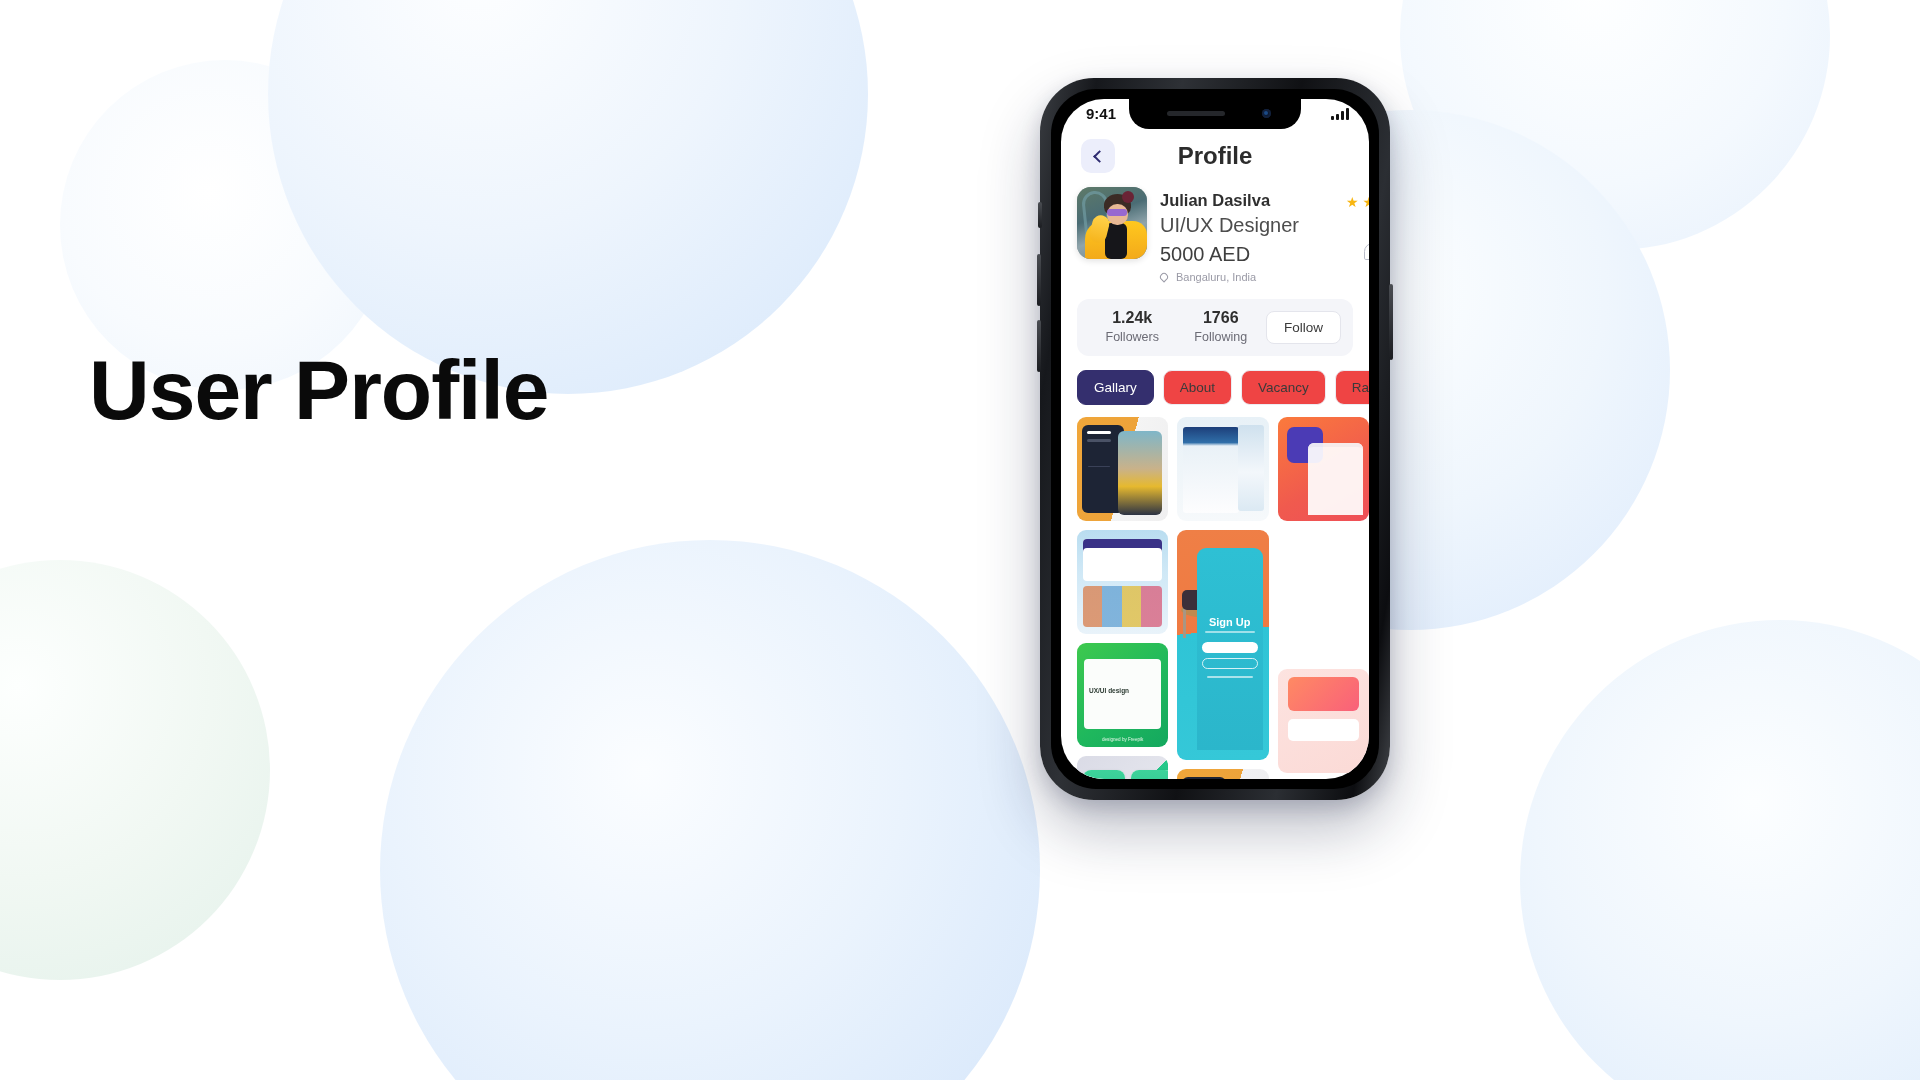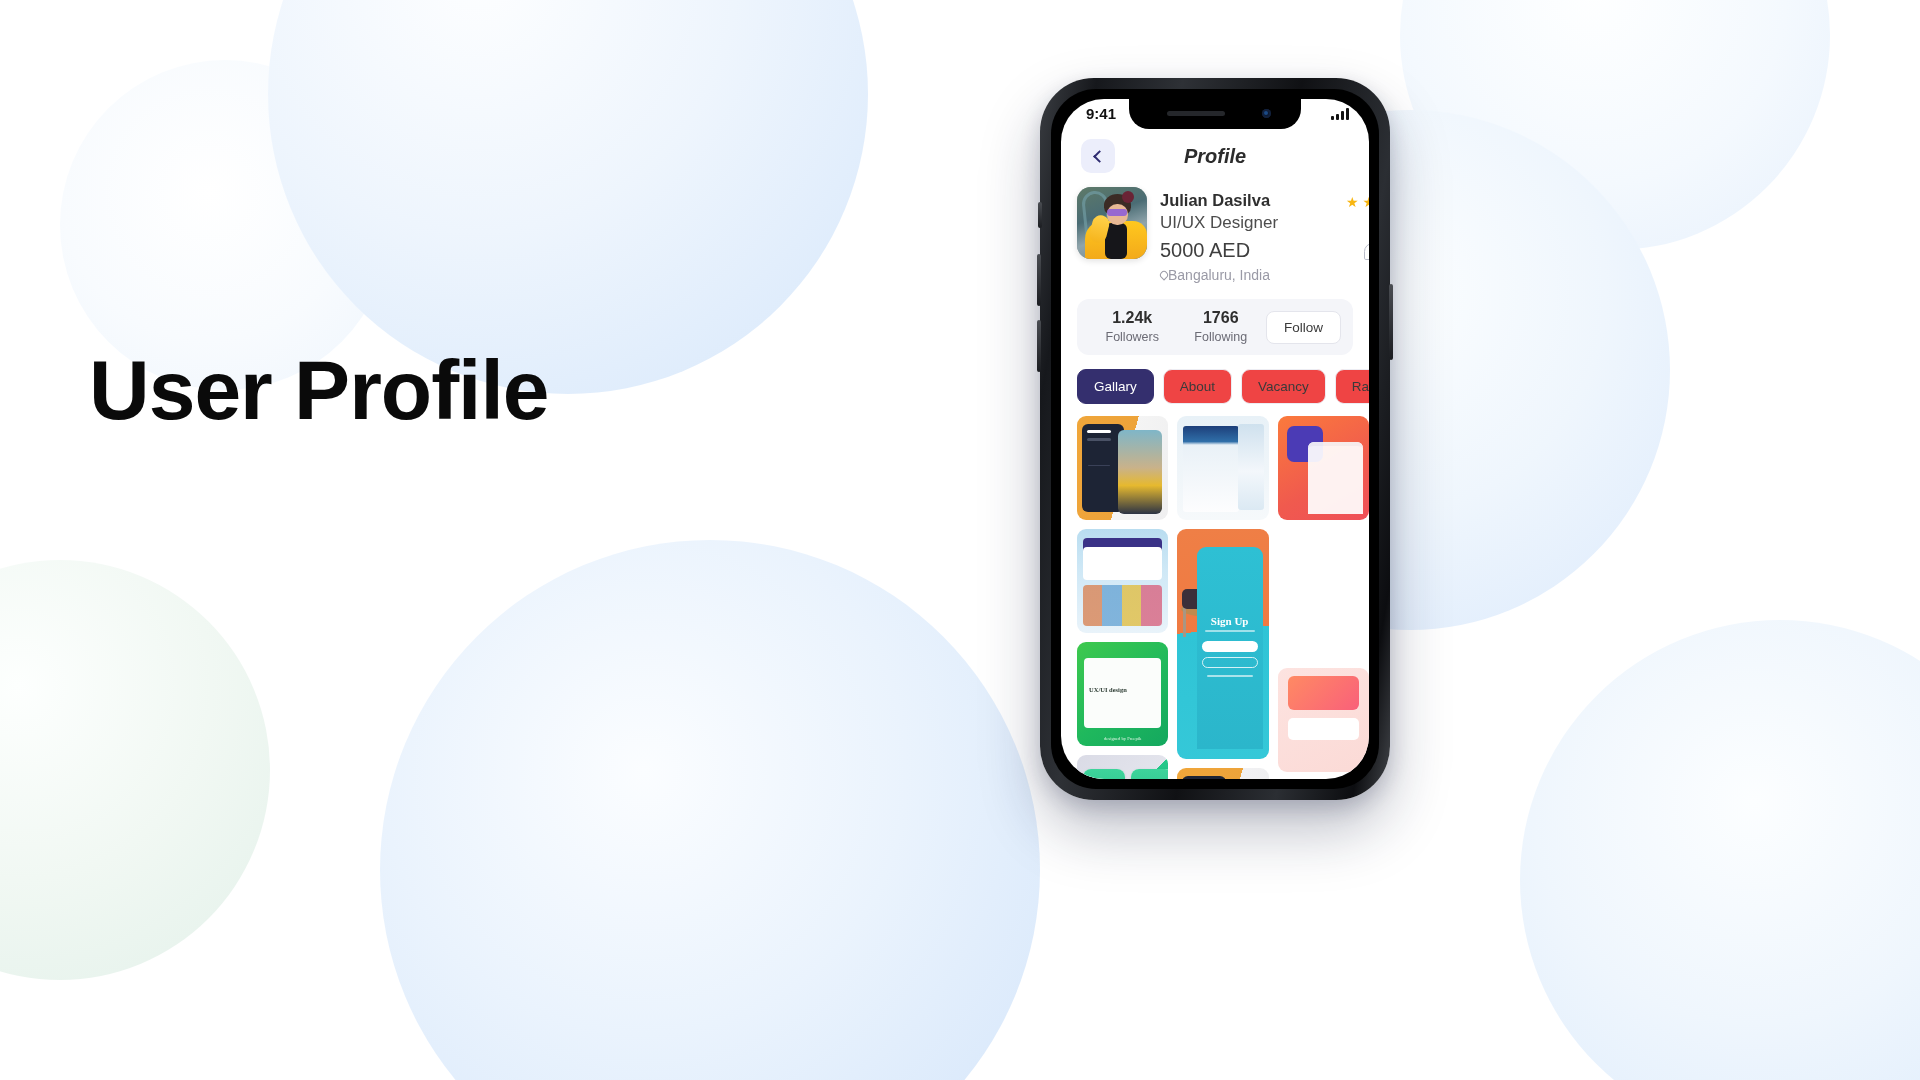--- a/index.html
+++ b/index.html
@@ -87,21 +87,21 @@
 
   
   .navbar { position:relative; height:54px; display:flex; align-items:center; padding:0 20px; }
   .back-btn {
     width:34px; height:34px; border-radius:10px; background:#eceefb;
     display:flex; align-items:center; justify-content:center; cursor:pointer; border:none;
   }
   .chev { width:9px; height:9px; border-left:2.6px solid #2e2b70; border-bottom:2.6px solid #2e2b70;
     transform:rotate(45deg); margin-left:3px; }
   .nav-title { position:absolute; left:0; right:0; text-align:center;
-    font-size:20px; font-weight:bold; color:#2c2c2c; pointer-events:none;font-style:italic; }
+    font-size:24px; font-weight:bold; color:#2c2c2c; pointer-events:none; }
 
   
   .profile-row { display:flex; padding:4px 16px 0 16px; position:relative; }
   .avatar {
     width:70px; height:72px; border-radius:14px; flex:none; overflow:hidden;
     background:#7b8c8f; position:relative;
     box-shadow:0 2px 6px rgba(0,0,0,.12);
   }
   .av-bg { position:absolute; inset:0;
     background:linear-gradient(160deg,#5e7a68 0%,#4a6c74 38%,#8fa4ab 62%,#6b7f86 100%); }
@@ -114,23 +114,23 @@
   .av-glass{ position:absolute; left:30px; top:22px; width:20px; height:7px; border-radius:3px;
     background:#8e5fd6; opacity:.9; }
   .av-jacket { position:absolute; left:8px; top:34px; width:62px; height:40px;
     border-radius:18px 14px 0 0; background:linear-gradient(180deg,#ffc81e,#f2a81a); }
   .av-torso { position:absolute; left:28px; top:36px; width:22px; height:36px; background:#16161a; border-radius:6px; }
   .av-arm { position:absolute; left:14px; top:28px; width:17px; height:28px; border-radius:10px;
     background:linear-gradient(180deg,#ffd24b,#f6b41c); transform:rotate(14deg); }
 
   .profile-info { padding-left:13px; padding-top:2px; }
   .p-name { font-size:16.5px; font-weight:bold; color:#2f2f2f; line-height:1.35; }
-  .p-role { font-size:17px; color:#4d4d4d; line-height:1.45; }
+  .p-role { font-size:20px; color:#4d4d4d; line-height:1.45; }
   .p-pay  { font-size:20px; color:#3f3f3f; line-height:1.45; }
-  .p-loc  { font-size:14px; color:#9a9aa6; display:flex; align-items:center; gap:0; margin-top:2px; }
+  .p-loc  { font-size:11px; color:#9a9aa6; display:flex; align-items:center; gap:8px; margin-top:2px; }
   .pin { width:8px; height:8px; border:1.3px solid #9a9aa6; border-radius:50% 50% 50% 0;
     transform:rotate(-45deg); flex:none; }
 
   .rating { position:absolute; right:-6px; top:12px; display:flex; gap:4px; }
   .star { color:#f8b612; font-size:14px; line-height:1; }
   .msg-icon { position:absolute; right:-14px; top:60px; width:19px; height:17px;
     border:1.4px solid #b9bcc9; border-radius:9px 9px 9px 2px; }
   .msg-icon::after { content:""; position:absolute; left:4px; top:5px; width:8px; height:1.4px;
     background:#b9bcc9; box-shadow:0 4px 0 #b9bcc9; }
 
@@ -151,21 +151,21 @@
   
   .tabs { display:flex; gap:9px; padding:14px 0 12px 16px; overflow:hidden; }
   .tab {
     border:1px solid #ececf2; background:#ef4444; border-radius:9px;
     padding:9px 16px; font-size:13.5px; color:#3a3a3a; white-space:nowrap;
     cursor:pointer; font-family:inherit; flex:none;
   }
   .tab.active { background:#342f6e; color:#fff; border-color:#342f6e; }
 
   
-  .gallery { padding:0 0 0 16px; display:flex; gap:9px;font-family:Liberation Serif, serif; }
+  .gallery { padding:0 0 0 16px; display:flex; gap:9px; }
   .gal-col { display:flex; flex-direction:column; gap:9px; }
   .gal-col.c1 { width:104px; } .gal-col.c2 { width:104px; } .gal-col.c3 { width:104px; }
   .tile { border-radius:9px; overflow:hidden; position:relative; flex:none; cursor:pointer; }
 
   
   .t-stories { height:104px; background:linear-gradient(105deg,#f0a63a 0%,#eda33a 52%,#f4f4f4 52%,#efeff0 100%); }
   .t-stories .dark { position:absolute; left:5px; top:8px; width:42px; height:88px;
     background:#1d2435; border-radius:6px; }
   .t-stories .dark::after{ content:""; position:absolute; left:5px; top:6px; width:24px; height:3px;
     background:#fff; border-radius:2px; box-shadow:0 8px 0 #4a5266, 0 34px 0 -1px #3a4158; }

